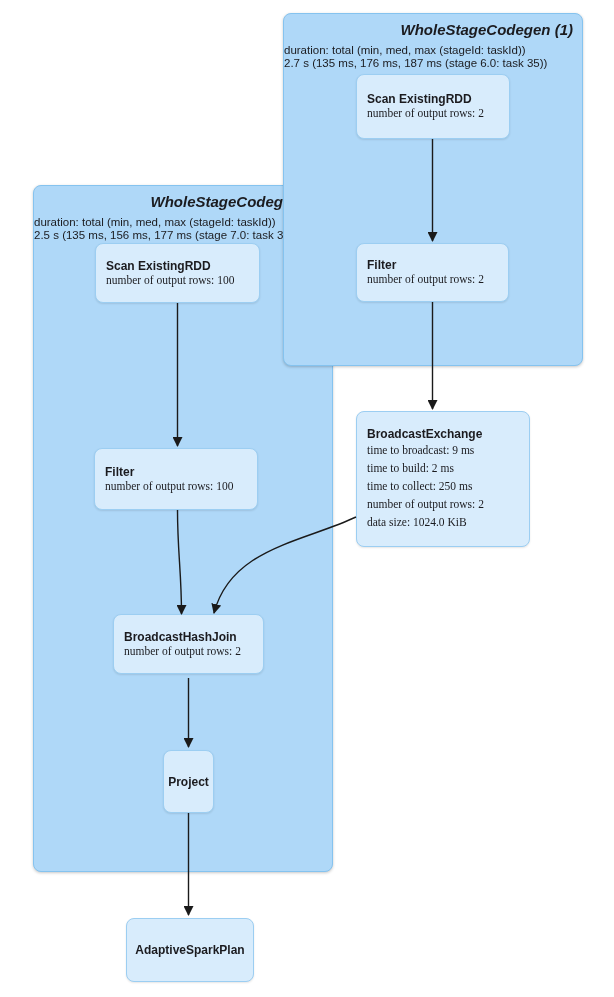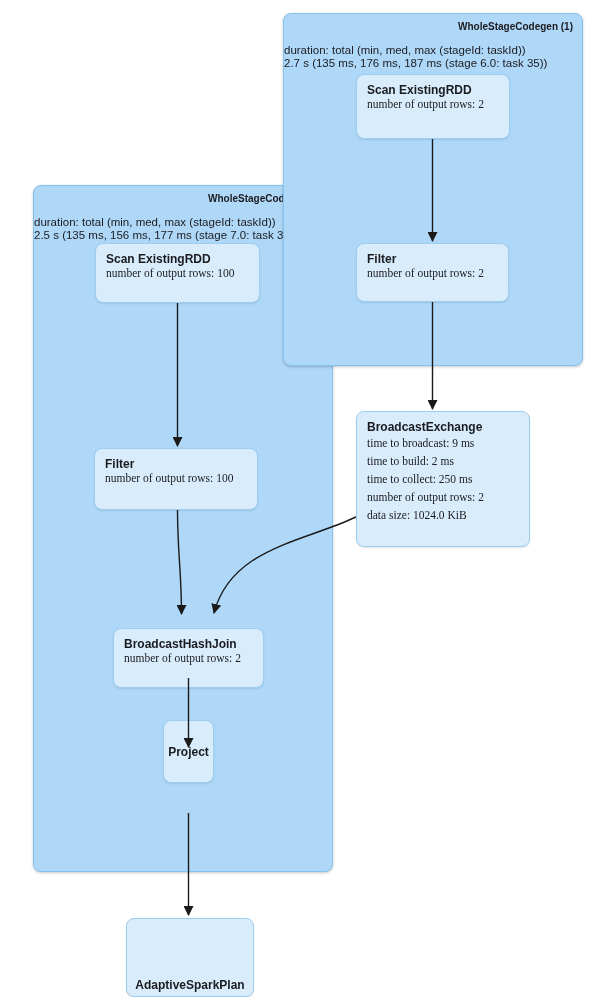--- a/index.html
+++ b/index.html
@@ -19,66 +19,67 @@
     border: 1px solid var(--cluster-border, #85C3EF);
     border-radius: 8px;
     box-shadow: 0 1px 3px rgba(0,0,0,0.22);
     z-index: 1;
   }
   .cluster-left  { left: 33px;  top: 185px; width: 300px; height: 687px; z-index: 1; }
   .cluster-right { left: 283px; top: 13px;  width: 300px; height: 353px; z-index: 2; }
   .cluster-title {
     position: absolute;
     top: 7px; right: 9px;
-    font-size: 10px;
+    font-size: 15px;
     font-weight: 700;
     color: var(--text, #1b1b1f);
     white-space: nowrap;
+    font-style: italic;
   }
   .cluster-duration {
     position: absolute;
     top: 30px; left: 0; right: 0;
     font-size: 11.5px;
     line-height: 13px;
     color: var(--text, #1b1b1f);
     white-space: nowrap;
   }
   .node {
     position: absolute;
     box-sizing: border-box;
     background: var(--node-fill, #D8ECFC);
     border: 1px solid var(--node-border, #9CCEF2);
     border-radius: 8px;
     box-shadow: 0 1px 2px rgba(0,0,0,0.10);
     color: var(--text, #1b1b1f);
     display: flex;
     flex-direction: column;
-    justify-content: flex-start;
+    justify-content: center;
     padding: 8px 22px 9px 10px;
     z-index: 3;
   }
   .node-title  { font-size: 12px; font-weight: 700; white-space: nowrap; }
   .node-metric { font-size: 11.5px; line-height: 14px; white-space: nowrap; font-family: Liberation Serif, serif; }
   .node-metrics { display: flex; flex-direction: column; }
   .node-metrics .node-metric { line-height: 18px; }
   .node-center {
     justify-content: center;
     align-items: center;
     text-align: center;
     padding: 4px;
   }
   
   .n-scan1   { left: 356px; top: 74px;  width: 154px; height: 65px; }
   .n-filter1 { left: 356px; top: 243px; width: 153px; height: 59px; }
   .n-bex     { left: 356px; top: 411px; width: 174px; height: 136px; }
   .n-scan2   { left: 95px;  top: 243px; width: 165px; height: 60px; }
   .n-filter2 { left: 94px;  top: 448px; width: 164px; height: 62px; }
-  .n-bhj     { left: 113px; top: 628px; width: 151px; height: 60px; }
-  .n-project { left: 163px; top: 720px; width: 51px;  height: 63px; }
-  .n-asp     { left: 126px; top: 918px; width: 128px; height: 79px; justify-content: flex-end; }
+  .n-bhj     { left: 113px; top: 614px; width: 151px; height: 60px; }
+  .n-project { left: 163px; top: 750px; width: 51px;  height: 63px; }
+  .n-asp     { left: 126px; top: 918px; width: 128px; height: 64px; }
   .edges {
     position: absolute;
     left: 0; top: 0;
     z-index: 5;
     pointer-events: none;
   }
   .edge { fill: none; stroke: var(--arrow, #1a1a1a); stroke-width: 1.4px; }
   .arrowhead { fill: var(--arrow, #1a1a1a); }
 </style>
 </head>

